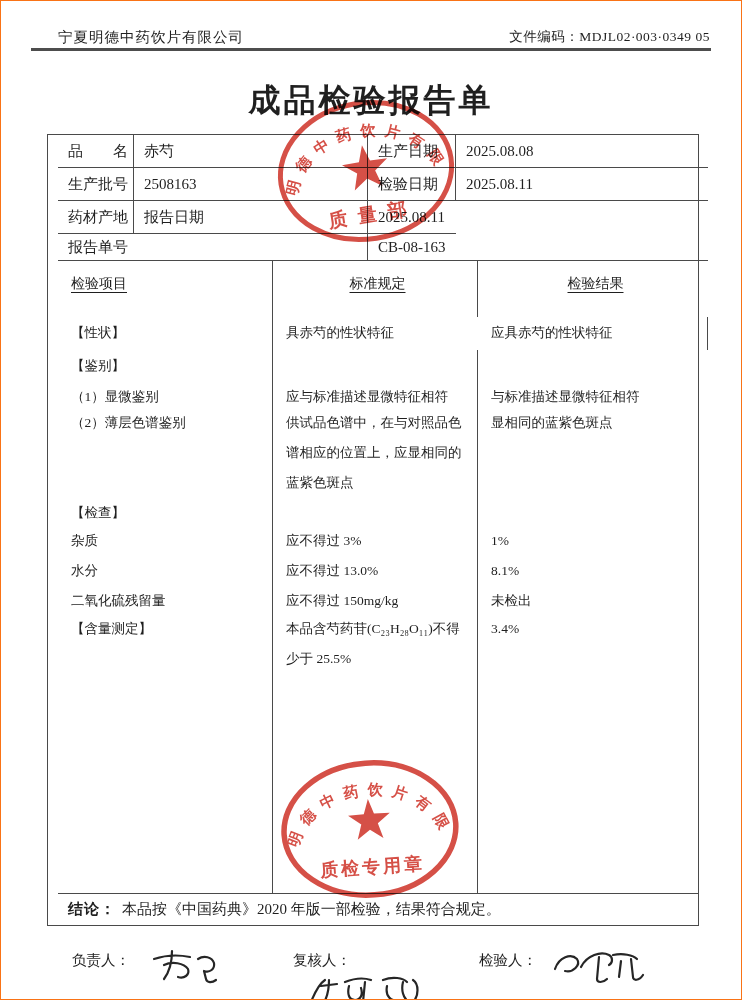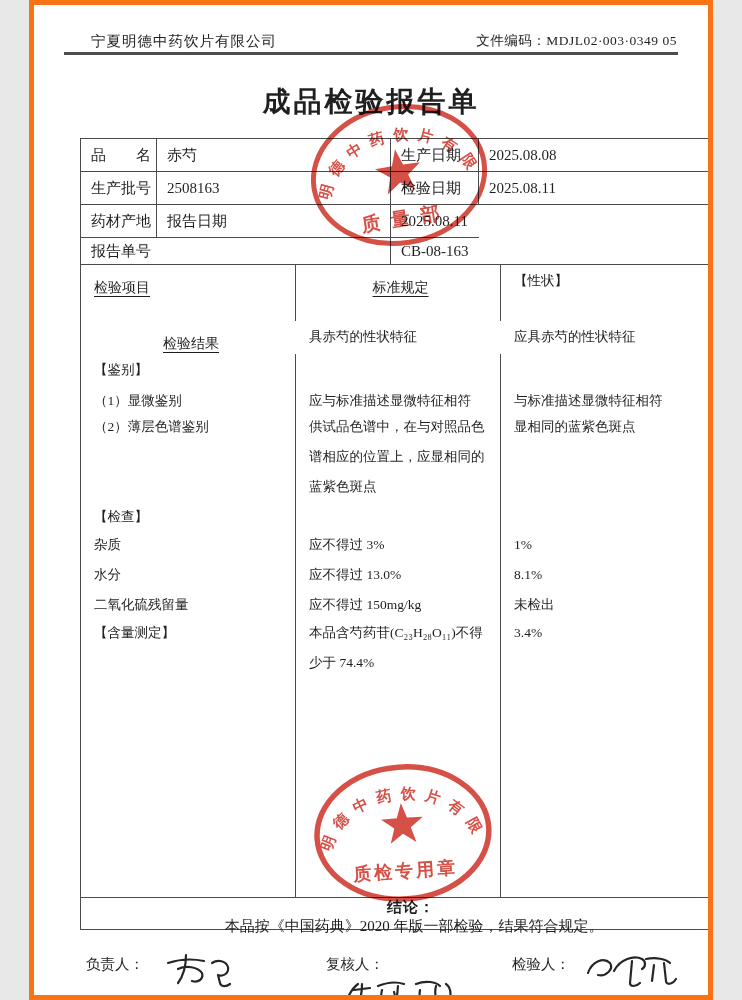--- a/index.html
+++ b/index.html
@@ -1,55 +1,55 @@
 <!DOCTYPE html>
 <html><head>
 <meta charset="utf-8">
 <style>
   * { margin:0; padding:0; box-sizing:border-box; }
   body { background:#e8e8e8; font-family:"Liberation Serif", serif; color:#1f1f1f; }
-  .page { position:relative; width:684px; height:1000px; background:#ffffff;
-          border:5px solid #f97316; margin:0 auto; overflow:hidden; }
+  .page { position:relative; width:742px; height:1000px; background:#ffffff;
+          border:1px solid #f97316; margin:0 auto; overflow:hidden; }
 
   
   .hdr-left  { position:absolute; left:57px; top:27px; font-size:14.5px; letter-spacing:1px; }
   .hdr-right { position:absolute; right:31px; top:27px; font-size:13.5px; letter-spacing:.5px;margin-left:40px; }
   .hdr-rule  { position:absolute; left:30px; right:30px; top:47px; height:3px; background:#4d4d4d; }
 
   .title { position:absolute; left:0; right:0; top:78px; text-align:center;
-           font-size:28px; font-weight:bold; letter-spacing:3px; }
+           font-size:32px; font-weight:bold; letter-spacing:3px; }
 
   
-  .tbl { position:absolute; left:46px; top:133px; width:652px; border:1px solid #4a4a4a; background:transparent; }
+  .tbl { position:absolute; left:46px; top:133px; width:652px; border:1px solid #4a4a4a; background:transparent;padding-left:10px; }
 
   .info-grid { display:grid; grid-template-columns:76px 234px 88px 252px;
                grid-template-rows:33px 33px 33px 27px; }
   .ig-cell { border-right:1px solid #4a4a4a; border-bottom:1px solid #4a4a4a;
              display:flex; align-items:center; padding-left:10px; font-size:15px; }
   .ig-cell.lastcol { border-right:none; }
   .ig-cell.lbl { white-space:pre; }
   .ig-cell.span2a { grid-column:1 / span 2; }
   .ig-cell.span2b { grid-column:3 / span 2; border-right:none; }
 
   .body-grid { display:grid; grid-template-columns:215px 205px 230px;
                grid-template-rows:56px 33px 31px 26px 90px 28px 30px 30px 28px 60px 220px; }
   .bg-cell { font-size:13.5px; line-height:30px; padding:1px 8px 0 13px; }
   .bg-cell.c1, .bg-cell.c2 { border-right:1px solid #4a4a4a; }
   .bg-head { padding-top:8px; font-size:14px; }
   .bg-head span { text-decoration:underline; text-underline-offset:4px; }
   .bg-head.center { text-align:center; }
 
   .concl-row { border-top:1px solid #4a4a4a; height:32px; display:flex; align-items:center;
-               padding-left:10px; font-size:15px;flex-direction:column; }
+               padding-left:10px; font-size:15px; }
   .concl-row .cl { font-weight:bold; letter-spacing:1px; }
   .concl-row .ct { margin-left:6px; }
 
   
   .sign-group { position:absolute; top:944px; display:flex; align-items:flex-start; }
-  .sg1 { left:52px; } .sg2 { left:292px;flex-direction:column; } .sg3 { left:478px;font-family:Liberation Serif, serif; }
+  .sg1 { left:71px; } .sg2 { left:292px;flex-direction:column; } .sg3 { left:478px;font-family:Liberation Serif, serif; }
   .sign-label { font-size:14.5px; padding-top:6px; }
   .sign-svg { margin-left:10px; }
   .sig-path { stroke:#262626; stroke-width:2.2; fill:none; stroke-linecap:round; stroke-linejoin:round; }
 
   
   .stamp { position:absolute; mix-blend-mode:multiply; opacity:.88; pointer-events:none; }
   .stamp-top    { left:272px; top:94px;  transform:rotate(-9deg); }
   .stamp-bottom { left:276px; top:756px; transform:rotate(-4deg); }
 </style>
 </head>
@@ -82,23 +82,23 @@
       <div class="ig-cell lbl">报告日期</div>
       <div class="ig-cell lastcol">2025.08.11</div>
 
       <div class="ig-cell span2a">报告单号</div>
       <div class="ig-cell span2b">CB-08-163</div>
     </div>
 
     <div class="body-grid">
       <div class="bg-cell c1 bg-head"><span>检验项目</span></div>
       <div class="bg-cell c2 bg-head center"><span>标准规定</span></div>
+      <div class="bg-cell c3 bg-head center"><span>检验结果</span></div>
+
       <div class="bg-cell c1">【性状】</div>
-
-      <div class="bg-cell c3 bg-head center"><span>检验结果</span></div>
       <div class="bg-cell c3">具赤芍的性状特征</div>
       <div class="bg-cell c2">应具赤芍的性状特征</div>
 
       <div class="bg-cell c1">【鉴别】</div>
       <div class="bg-cell c2"></div>
       <div class="bg-cell c3"></div>
 
       <div class="bg-cell c1">（1）显微鉴别</div>
       <div class="bg-cell c2">应与标准描述显微特征相符</div>
       <div class="bg-cell c3">与标准描述显微特征相符</div>
@@ -117,21 +117,21 @@
 
       <div class="bg-cell c1">水分</div>
       <div class="bg-cell c2">应不得过 13.0%</div>
       <div class="bg-cell c3">8.1%</div>
 
       <div class="bg-cell c1">二氧化硫残留量</div>
       <div class="bg-cell c2">应不得过 150mg/kg</div>
       <div class="bg-cell c3">未检出</div>
 
       <div class="bg-cell c1">【含量测定】</div>
-      <div class="bg-cell c2">本品含芍药苷(C₂₃H₂₈O₁₁)不得少于 74.4%</div>
+      <div class="bg-cell c2">本品含芍药苷(C₂₃H₂₈O₁₁)不得少于 25.5%</div>
       <div class="bg-cell c3">3.4%</div>
 
       <div class="bg-cell c1"></div>
       <div class="bg-cell c2"></div>
       <div class="bg-cell c3"></div>
     </div>
 
     <div class="concl-row">
       <span class="cl">结论：</span>
       <span class="ct">本品按《中国药典》2020 年版一部检验，结果符合规定。</span>

